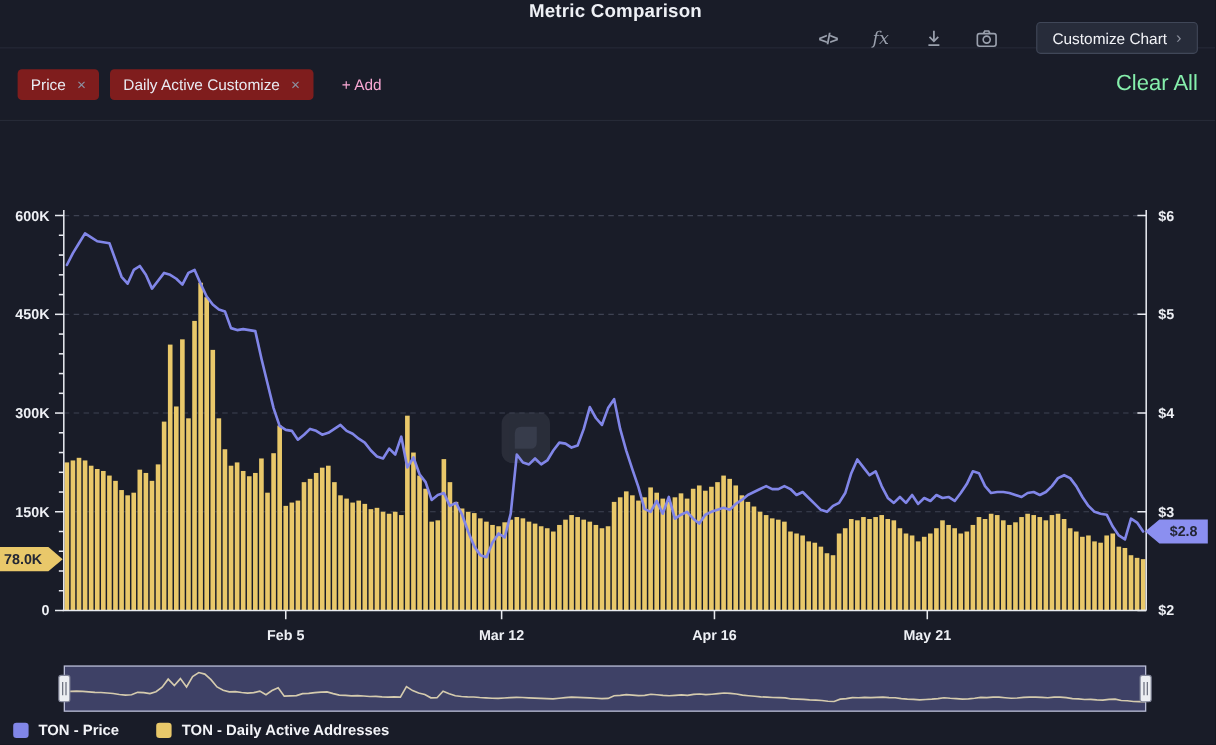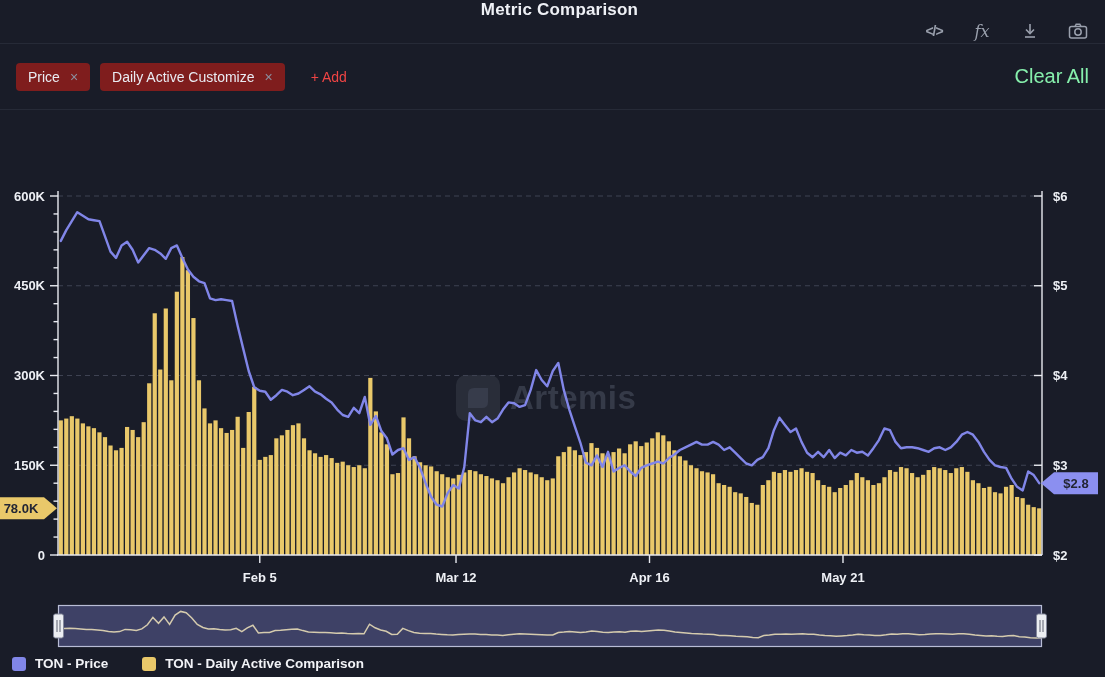--- a/index.html
+++ b/index.html
@@ -9,21 +9,21 @@
   .page-title{font-size:17px;font-weight:bold;margin-left:14px;letter-spacing:.2px;}
   .topbar-right{margin-left:auto;display:flex;align-items:center;gap:26px;margin-right:16px;}
   .tool-icon{color:#9aa0ad;width:22px;height:22px;display:flex;align-items:center;justify-content:center;cursor:pointer;}
   .code-txt{font-size:14px;font-weight:bold;letter-spacing:-1px;}
   .fx-txt{font-family:"DejaVu Serif",serif;font-style:italic;font-size:16px;}
   .customize-btn{display:flex;align-items:center;gap:8px;background:#272c3a;border:1px solid #404758;border-radius:4px;color:#f2f3f7;font-size:14px;padding:5px 14px;cursor:pointer;margin-left:8px;}
   .customize-btn .chev{color:#8e93a0;font-size:15px;}
   .chipsbar{top:44px;height:66px;border-bottom:1px solid #262a37;display:flex;align-items:center;padding:0 16px;gap:10px;}
   .chip{display:flex;align-items:center;gap:10px;background:#7f1d1d;border-radius:4px;padding:6px 12px;font-size:14px;color:#e9ebf2;cursor:pointer;}
   .chip .x{color:#8b90a0;font-size:14px;cursor:pointer;}
-  .add-btn{color:#ef4444;font-size:14px;margin-left:10px;cursor:pointer;background:none;border:none;font-family:inherit;}
+  .add-btn{color:#f9a8d4;font-size:14px;margin-left:10px;cursor:pointer;background:none;border:none;font-family:inherit;}
   .clear-all{margin-left:auto;font-size:20px;color:#86efac;cursor:pointer;}
   .controlsbar{top:110px;height:62px;border-bottom:1px solid #262a37;display:flex;}
   .ctrl-group{border-left:1px solid #262a37;padding:10px 18px 0 20px;min-width:95px;cursor:pointer;}
   .ctrl-label{font-size:11px;color:#8b90a0;letter-spacing:.5px;}
   .ctrl-value{display:flex;align-items:center;gap:14px;font-size:16px;color:#f2f3f7;margin-top:4px;}
   .ctrl-spacer{margin-left:auto;}
   .chart-zone{position:absolute;top:172px;left:0;width:1105px;height:430px;}
   .watermark{position:absolute;left:456px;top:203px;display:flex;align-items:center;gap:10px;opacity:.92;pointer-events:none;}
   .wm-logo{width:44px;height:46px;background:#2b2f3b;border-radius:10px;display:flex;align-items:center;justify-content:center;}
   .wm-text{font-size:33px;font-weight:bold;color:#383d4b;letter-spacing:.5px;}
@@ -57,20 +57,24 @@
       </span>
       <span class="tool-icon">
         <svg width="20" height="18" viewBox="0 0 20 18">
             <g stroke="#9aa0ad" stroke-width="1.5" fill="none">
               <rect x="1.5" y="4.5" width="17" height="11.5" rx="2"></rect>
               <path d="M7 4.5 L8.2 2.2 L11.8 2.2 L13 4.5"></path>
               <circle cx="10" cy="10" r="3.2"></circle>
             </g>
           </svg>
       </span>
+      <button class="customize-btn">
+        <span>Customize Chart</span>
+        <span class="chev">›</span>
+      </button>
     </div>
   </div>
 
   <div class="row chipsbar">
     <div class="chip">
       <span>Price</span>
       <span class="x">×</span>
     </div>
     <div class="chip">
       <span>Daily Active Customize</span>
@@ -81,21 +85,20 @@
   </div>
 
 
   <div class="chart-zone">
     <div class="watermark">
       <span class="wm-logo">
         <svg width="28" height="28" viewBox="0 0 28 28">
             <path d="M4 24 L4 10 Q4 4 10 4 L24 4 L24 18 Q24 24 18 24 Z M10 18 L10 12 Q10 10 12 10 L18 10 L18 16 Q18 18 16 18 Z" fill="#3a3f4e"></path>
           </svg>
       </span>
-      <span class="wm-text">Artemis</span>
     </div>
     <svg class="plot" id="plot" width="1105" height="430" viewBox="0 0 1105 430">
         <g stroke="#3e4252" stroke-dasharray="5 4" stroke-width="1">
           <line x1="58" x2="1042" y1="24" y2="24"></line>
           <line x1="58" x2="1042" y1="113.75" y2="113.75"></line>
           <line x1="58" x2="1042" y1="203.5" y2="203.5"></line>
           <line x1="58" x2="1042" y1="293.25" y2="293.25"></line>
         </g>
         <g fill="#e9c86a">
           <rect x="58.66" y="248.38" width="4.2" height="134.63"></rect>
@@ -357,17 +360,17 @@
       </svg>
   </div>
 
   <div class="legend">
     <div class="legend-item">
       <span class="swatch" style="background:#8186e8;"></span>
       <span class="legend-text">TON - Price</span>
     </div>
     <div class="legend-item">
       <span class="swatch" style="background:#e9c86a;"></span>
-      <span class="legend-text">TON - Daily Active Comparison</span>
+      <span class="legend-text">TON - Daily Active Addresses</span>
     </div>
   </div>
 
 </div>
 
 </body></html>

